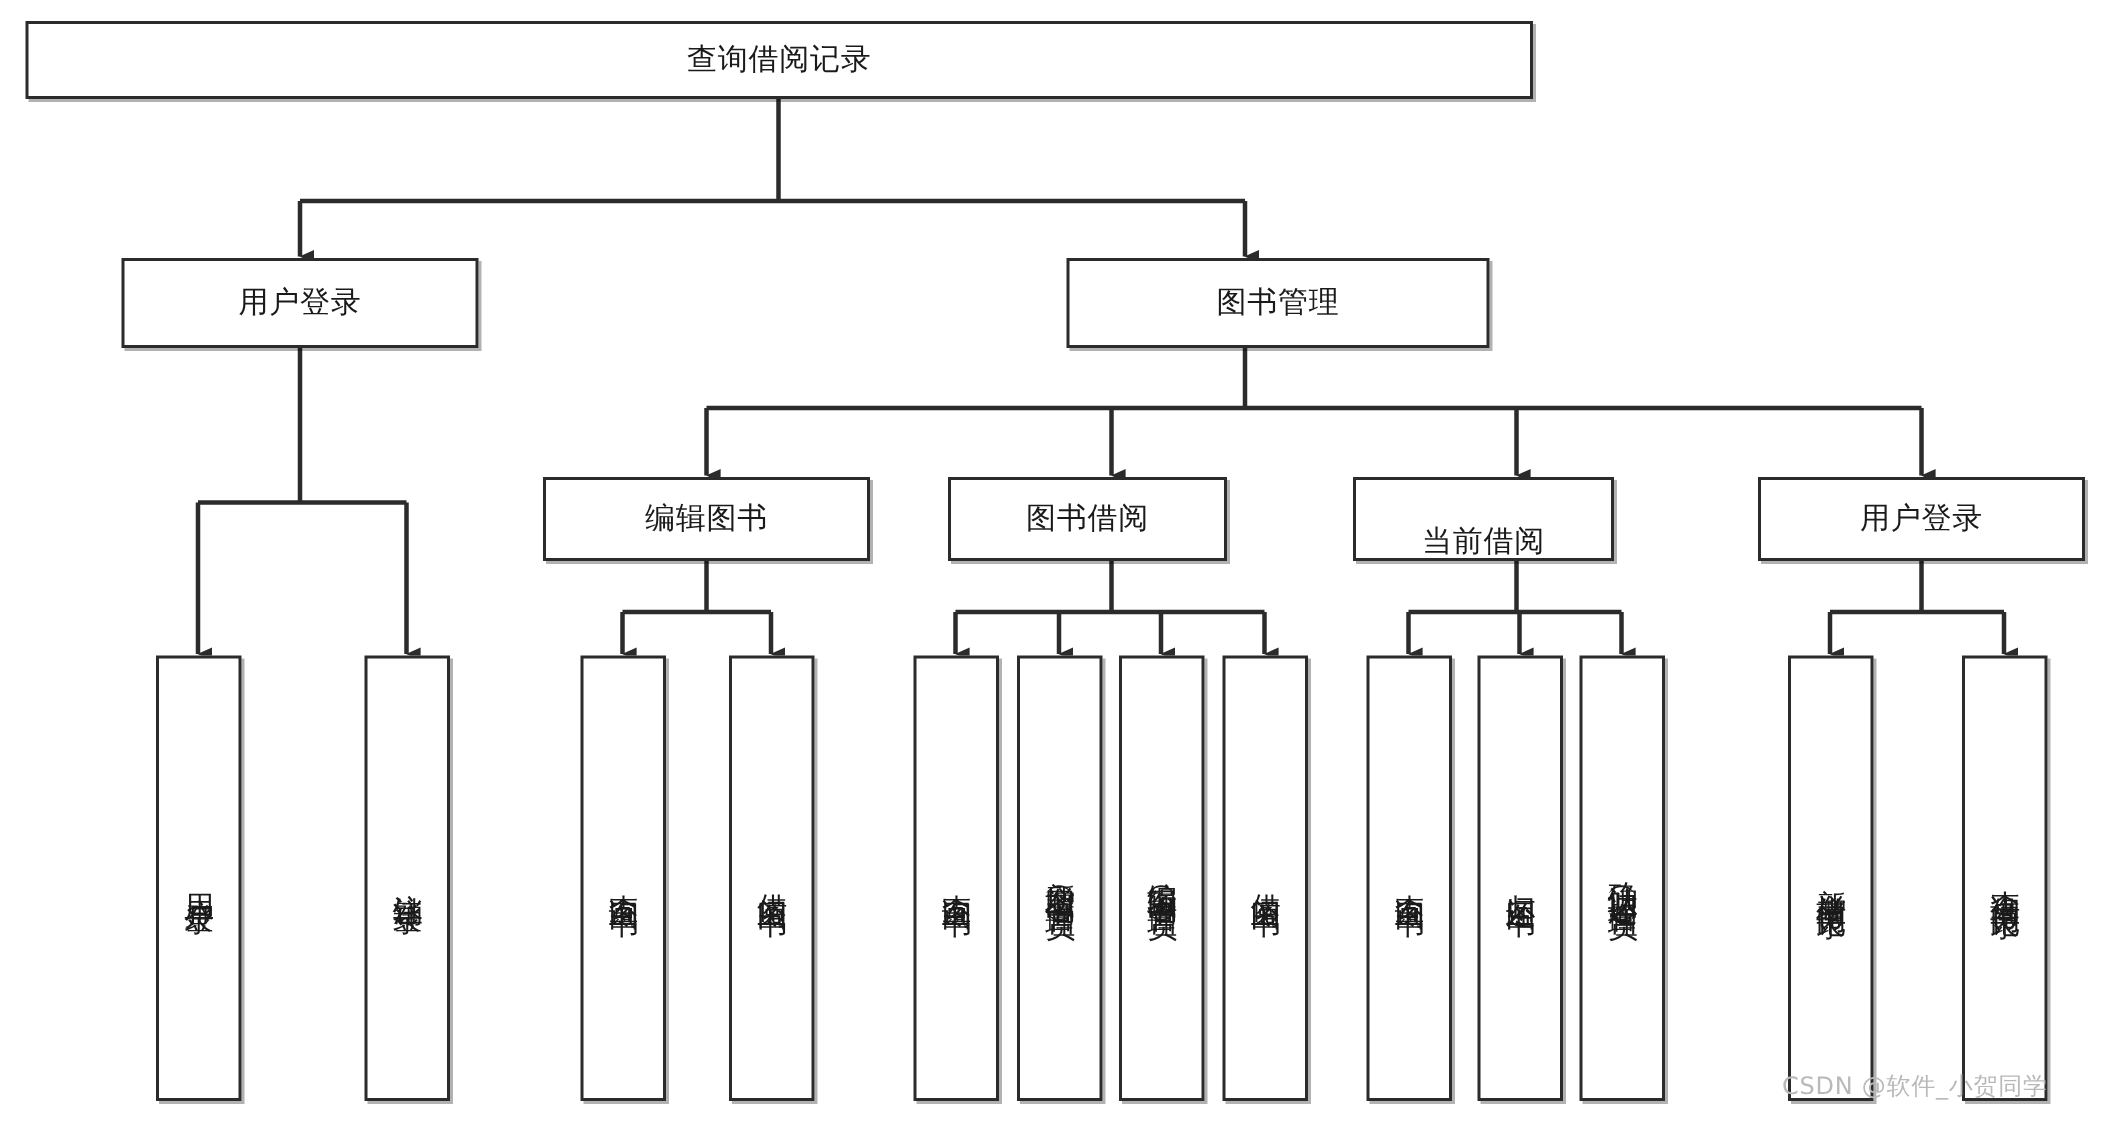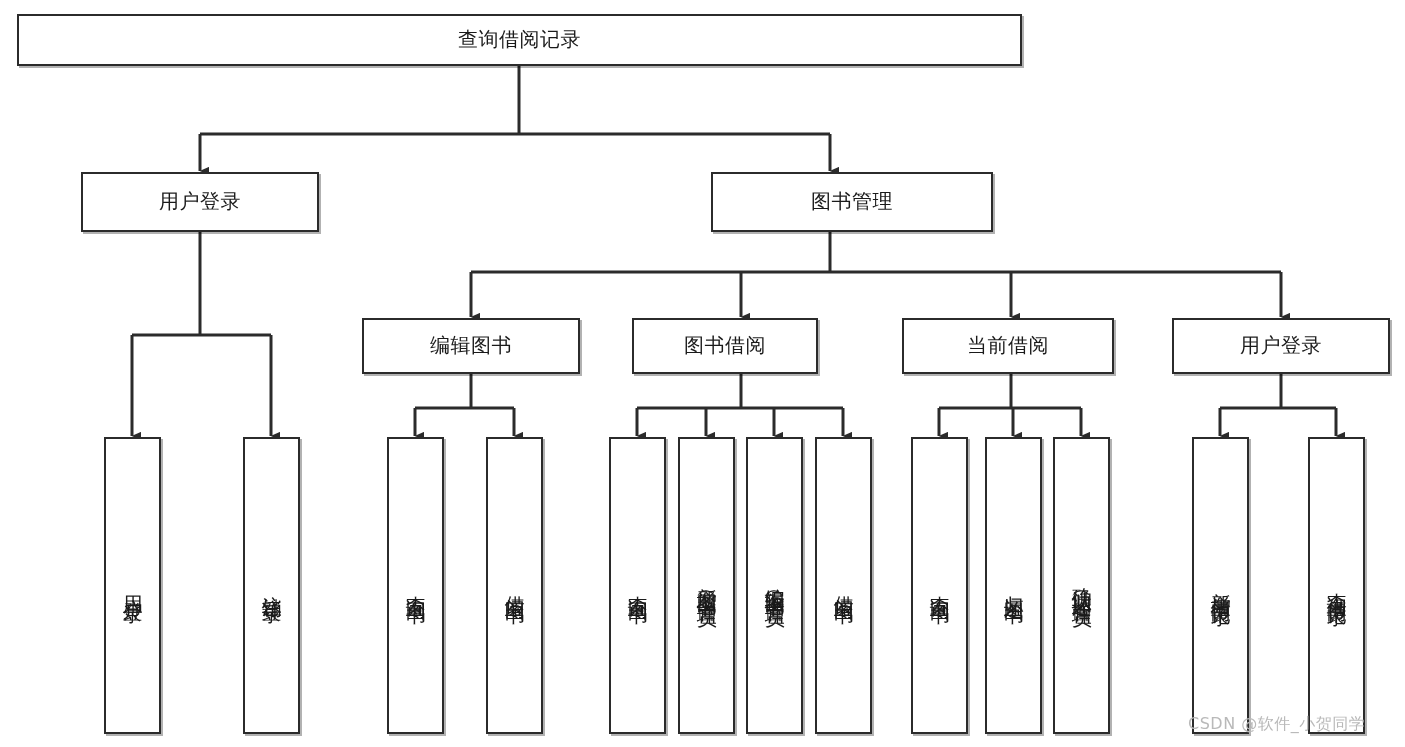--- a/index.html
+++ b/index.html
@@ -122,21 +122,21 @@
   <div class="node" style="left: 711px; top: 172px; width: 282px; height: 60px;">
     <span class="node-label">图书管理</span>
   </div>
 
   <div class="node" style="left: 362px; top: 318px; width: 218px; height: 56px;">
     <span class="node-label">编辑图书</span>
   </div>
   <div class="node" style="left: 632px; top: 318px; width: 186px; height: 56px;">
     <span class="node-label">图书借阅</span>
   </div>
-  <div class="node" style="left: 902px; top: 318px; width: 212px; height: 56px;">
+  <div class="node" style="left: 902px; top: 318px; width: 174px; height: 56px; align-items: flex-end;">
     <span class="node-label">当前借阅</span>
   </div>
   <div class="node" style="left: 1172px; top: 318px; width: 218px; height: 56px;">
     <span class="node-label">用户登录</span>
   </div>
 
   <div class="node vertical" style="left: 104px; top: 437px; width: 57px; height: 297px;">
     <span class="node-label">用户登录</span>
   </div>
   <div class="node vertical" style="left: 243px; top: 437px; width: 57px; height: 297px;">

